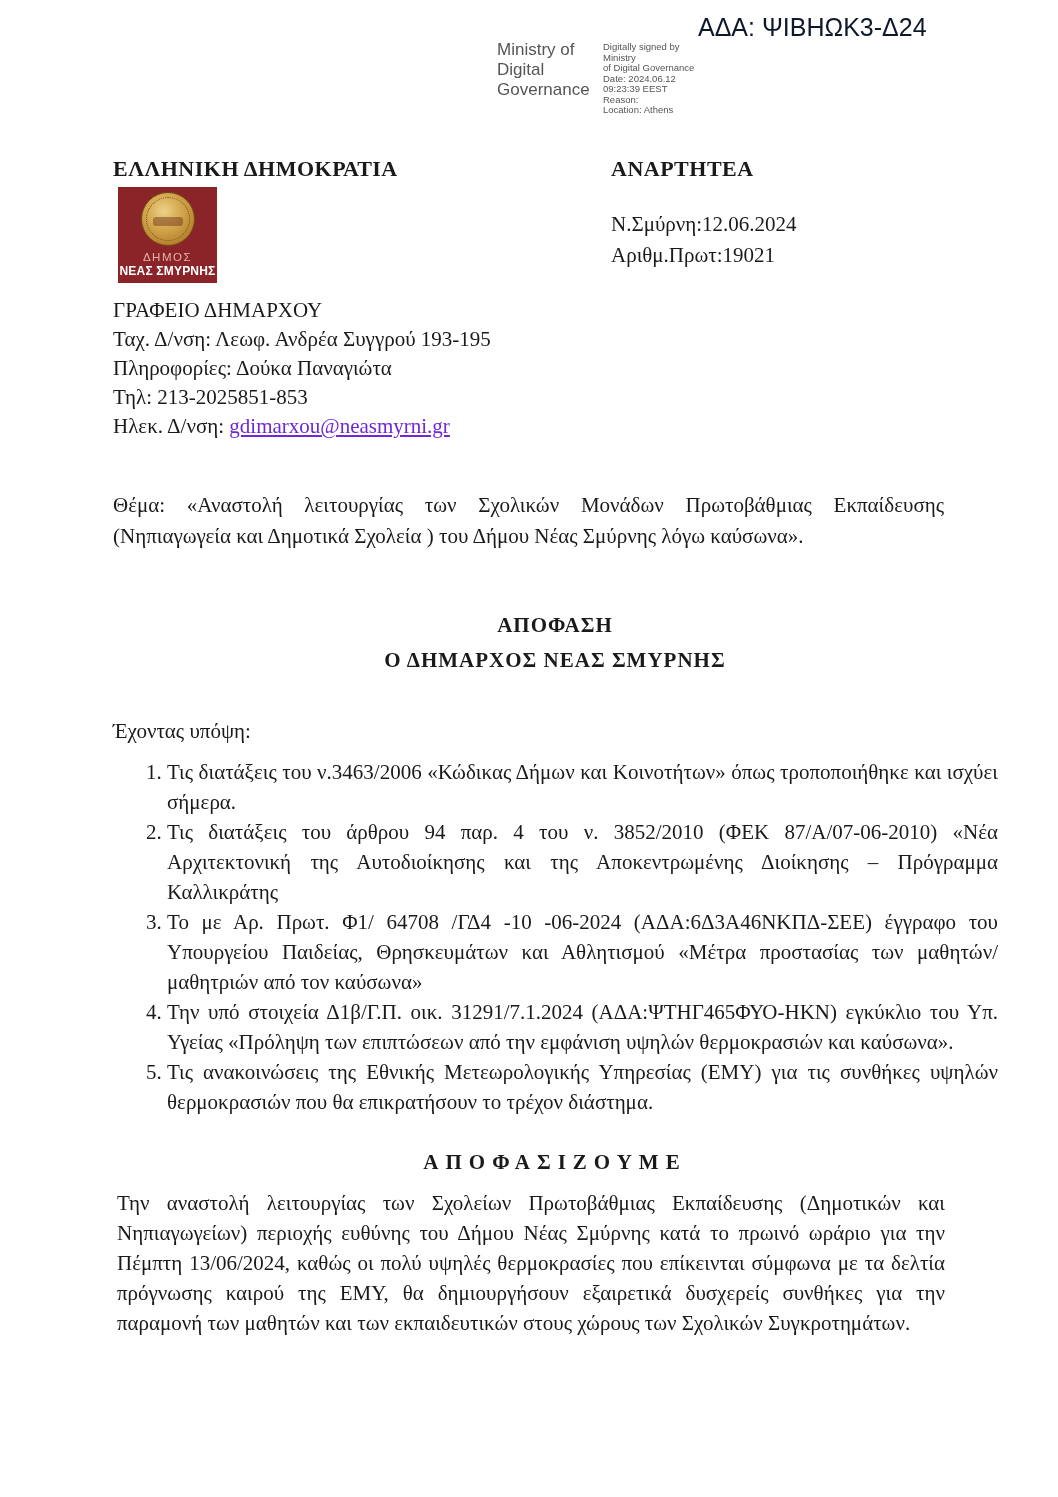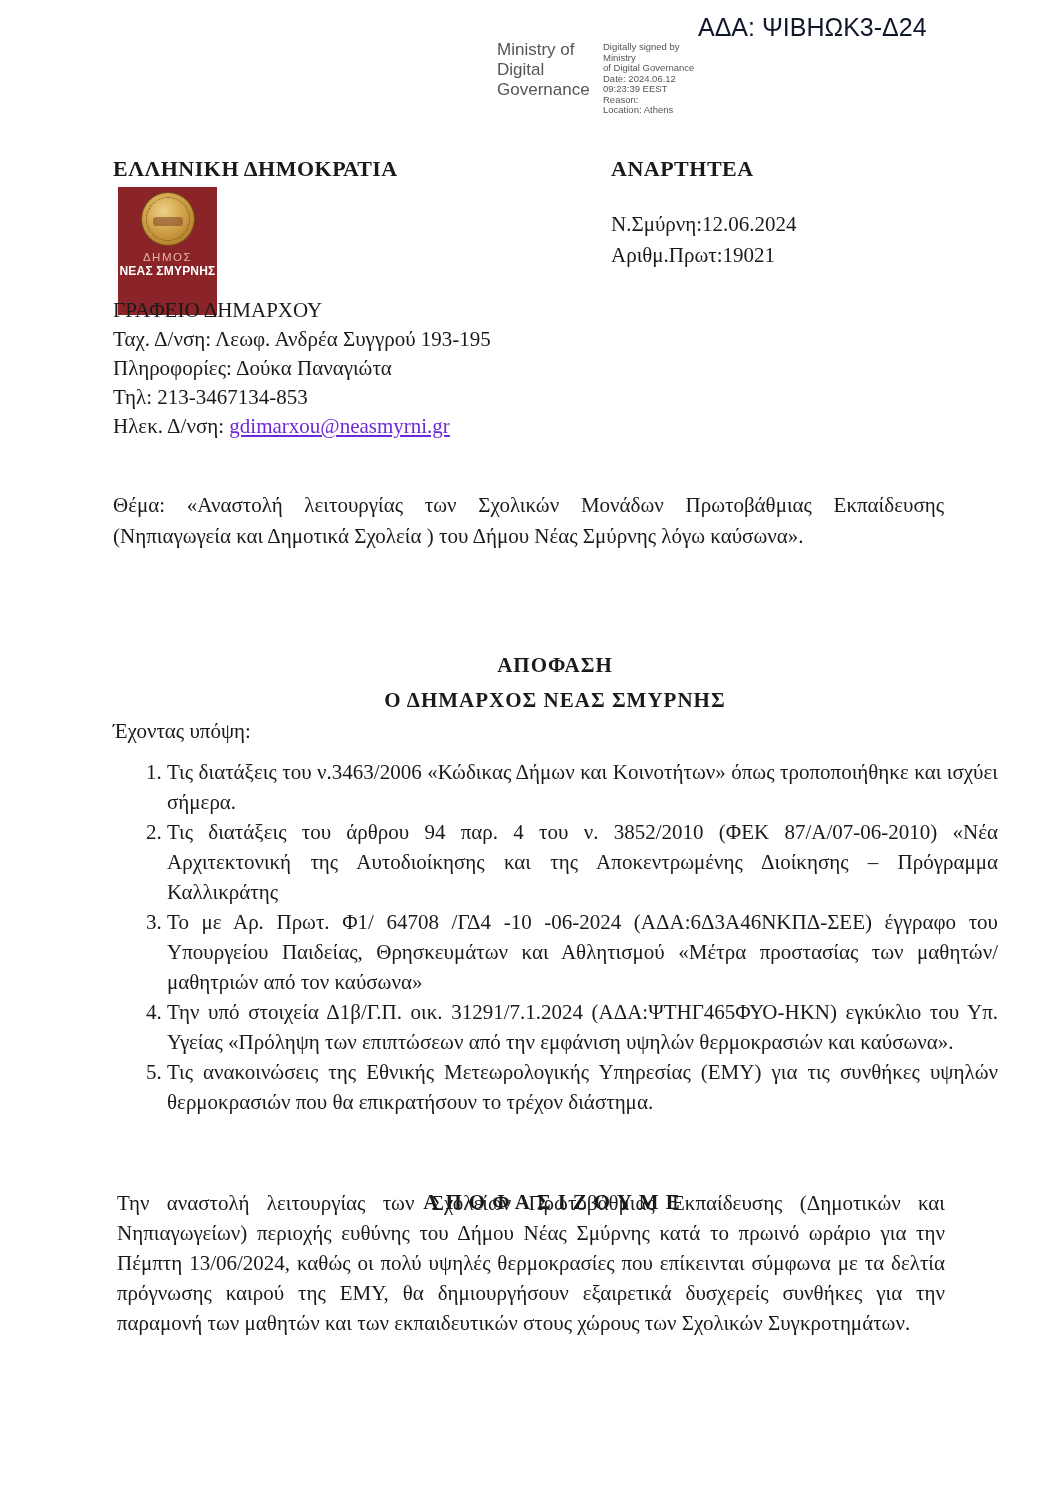--- a/index.html
+++ b/index.html
@@ -35,21 +35,21 @@
     font-size: 22px; font-weight: bold; letter-spacing: 0.5px;
   }
   .anartitea {
     position: absolute; top: 156px; left: 611px;
     font-size: 22px; font-weight: bold; letter-spacing: 0.5px;
   }
 
   
   .logo {
     position: absolute; top: 187px; left: 118px;
-    width: 99px; height: 128px;
+    width: 99px; height: 96px;
     background: #8a2428;
     text-align: center;
     font-family: "Liberation Sans", "DejaVu Sans", sans-serif;
     box-sizing: border-box;
     padding-top: 5px;
   }
   .seal {
     width: 54px; height: 54px; border-radius: 50%;
     margin: 0 auto 5px;
     background: radial-gradient(circle at 42% 35%, #ecd28a 0%, #d6ab52 35%, #b8862f 72%, #96691f 100%);
@@ -83,21 +83,20 @@
     position: absolute; top: 490px; left: 113px; width: 831px;
     font-size: 21px; line-height: 31px;
     text-align: justify;
   }
 
   
   .heading-center {
     position: absolute; left: 113px; width: 884px;
     text-align: center; font-size: 21px; font-weight: bold;
     letter-spacing: 1px;
-    margin-top: 40px;
   }
   .title1 { top: 613px; }
   .title2 { top: 648px; }
   .decide { top: 1150px; letter-spacing: 7px; }
 
   .having { position: absolute; top: 719px; left: 113px; font-size: 21px; }
 
   
   .items {
     position: absolute; top: 757px; left: 113px; width: 831px;
@@ -142,21 +141,21 @@
     <div class="logo-line2">ΝΕΑΣ ΣΜΥΡΝΗΣ</div>
   </div>
 
   <div class="place-date">Ν.Σμύρνη:12.06.2024</div>
   <div class="protocol">Αριθμ.Πρωτ:19021</div>
 
   <div class="office">
     <div>ΓΡΑΦΕΙΟ ΔΗΜΑΡΧΟΥ</div>
     <div>Ταχ. Δ/νση: Λεωφ. Ανδρέα Συγγρού 193-195</div>
     <div>Πληροφορίες: Δούκα Παναγιώτα</div>
-    <div>Τηλ: 213-3467134-853</div>
+    <div>Τηλ: 213-2025851-853</div>
     <div><span>Ηλεκ. Δ/νση: </span><a class="email" href="#">gdimarxou@neasmyrni.gr</a></div>
   </div>
 
   <div class="subject">Θέμα: «Αναστολή λειτουργίας των Σχολικών Μονάδων Πρωτοβάθμιας Εκπαίδευσης (Νηπιαγωγεία και Δημοτικά Σχολεία ) του Δήμου Νέας Σμύρνης λόγω καύσωνα».</div>
 
   <div class="heading-center title1">ΑΠΟΦΑΣΗ</div>
   <div class="heading-center title2">Ο ΔΗΜΑΡΧΟΣ ΝΕΑΣ ΣΜΥΡΝΗΣ</div>
 
   <div class="having">Έχοντας υπόψη:</div>
 

